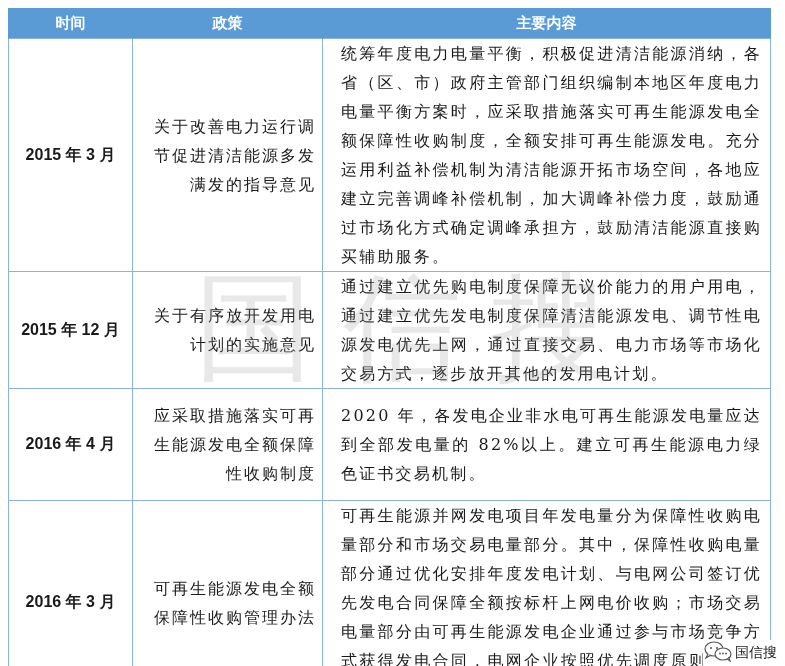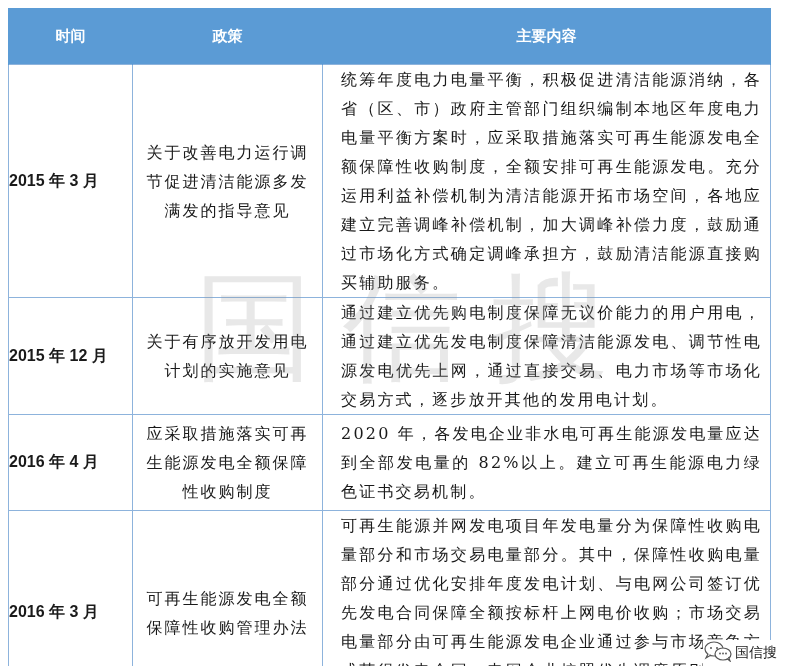--- a/index.html
+++ b/index.html
@@ -1,25 +1,25 @@
 <!DOCTYPE html>
 <html><head>
 <meta charset="utf-8">
 <style>
   html, body { margin: 0; padding: 0; background: #ffffff; }
   body { width: 785px; height: 666px; position: relative; overflow: hidden;
          font-family: "DejaVu Serif", "Liberation Serif", serif; color: #1a1a1a; }
   .tbl { position: absolute; left: 8px; top: 8px; width: 762px; border-collapse: collapse; table-layout: fixed; }
   .tbl th { background: #5b9bd5; color: #ffffff; font-weight: bold; font-size: 15px; height: 24px;
-            padding: 16px; text-align: center; border-left: 1px solid #5b9bd5; border-right: 1px solid #5b9bd5;
+            padding: 3px; text-align: center; border-left: 1px solid #5b9bd5; border-right: 1px solid #5b9bd5;
             font-family: Liberation Sans, sans-serif; }
   .tbl td { border: 1px solid #8db3dc; vertical-align: middle; padding: 0; }
-  .tbl td.time { font-weight: bold; font-size: 16px;
+  .tbl td.time { text-align: center; font-weight: bold; font-size: 16px;
                  font-family: "Liberation Sans", "DejaVu Sans", sans-serif; }
-  .tbl td.policy { text-align: center; font-size: 16px; line-height: 29px; padding: 4px 6px; letter-spacing: 2px; }
+  .tbl td.policy { text-align: right; font-size: 16px; line-height: 29px; padding: 12px 6px; letter-spacing: 2px; }
   .tbl td.content { font-size: 16px; line-height: 29px; padding: 0 8px 0 18px; letter-spacing: 2.2px; text-align: justify; }
   .watermark { position: absolute; left: 195px; top: 262px; font-size: 118px; line-height: 130px; color: rgba(150,150,150,0.22);
                font-family: "DejaVu Sans", sans-serif; letter-spacing: 30px; pointer-events: none; white-space: nowrap; }
   .logo { position: absolute; left: 703px; top: 640px; display: flex; align-items: center; gap: 2px; background: #fff; padding-right: 2px; }
   .logo-text { font-family: "DejaVu Sans", sans-serif; font-size: 14px; color: #222; }
 </style>
 </head>
 <body>
 
 <table class="tbl">

